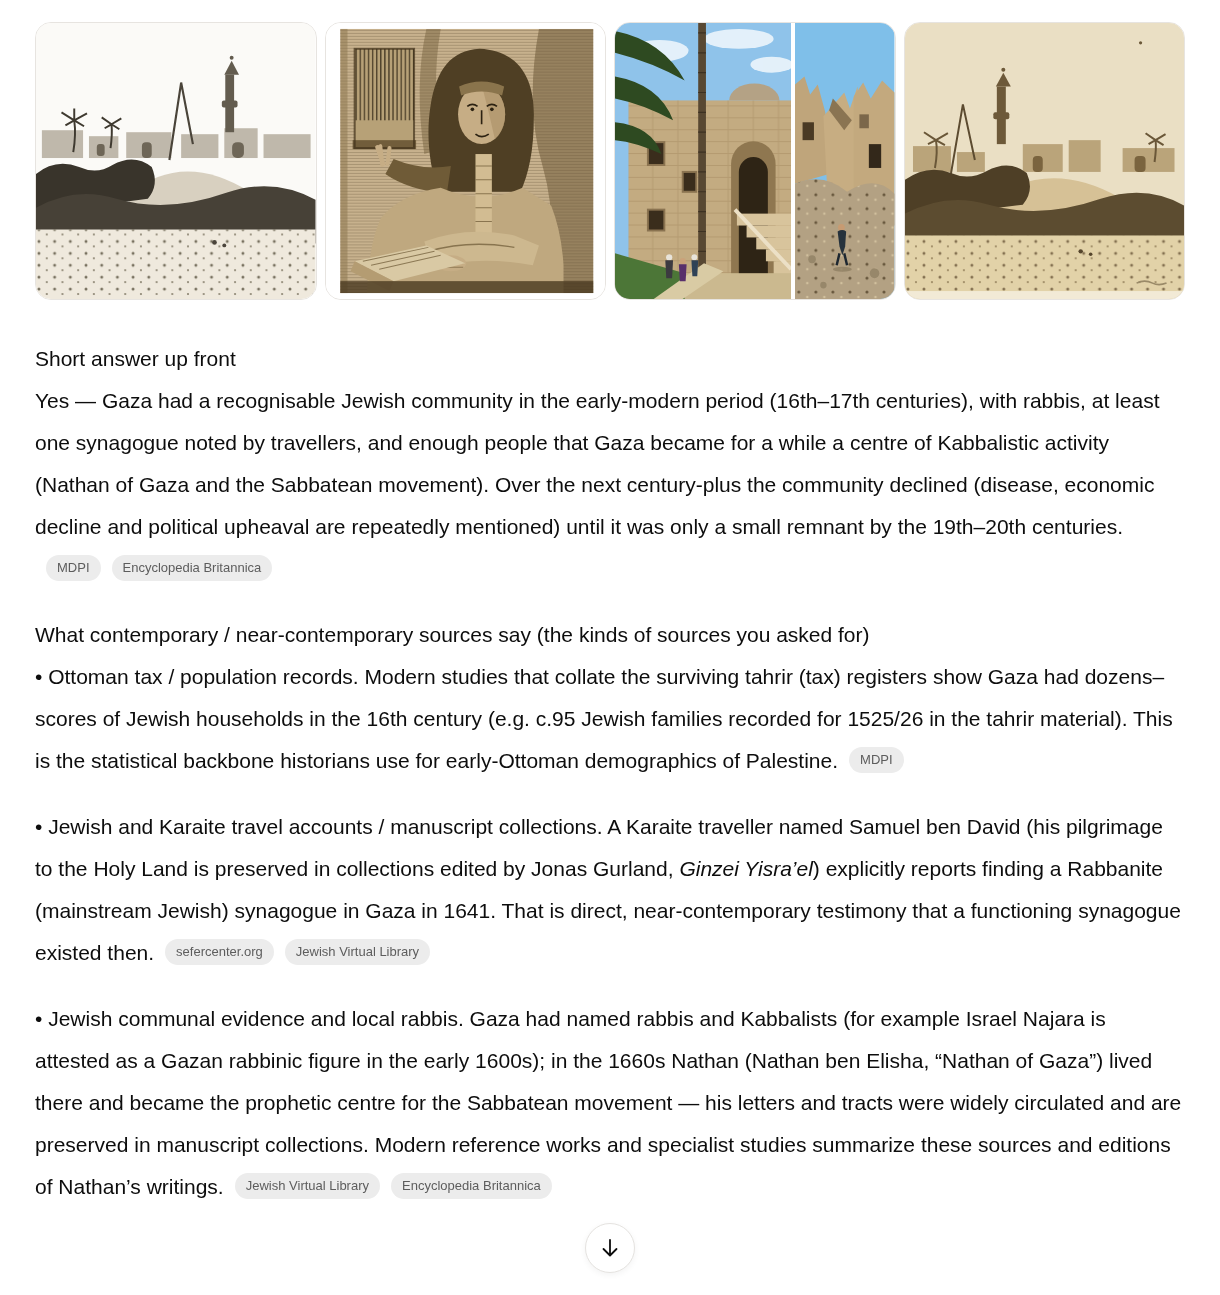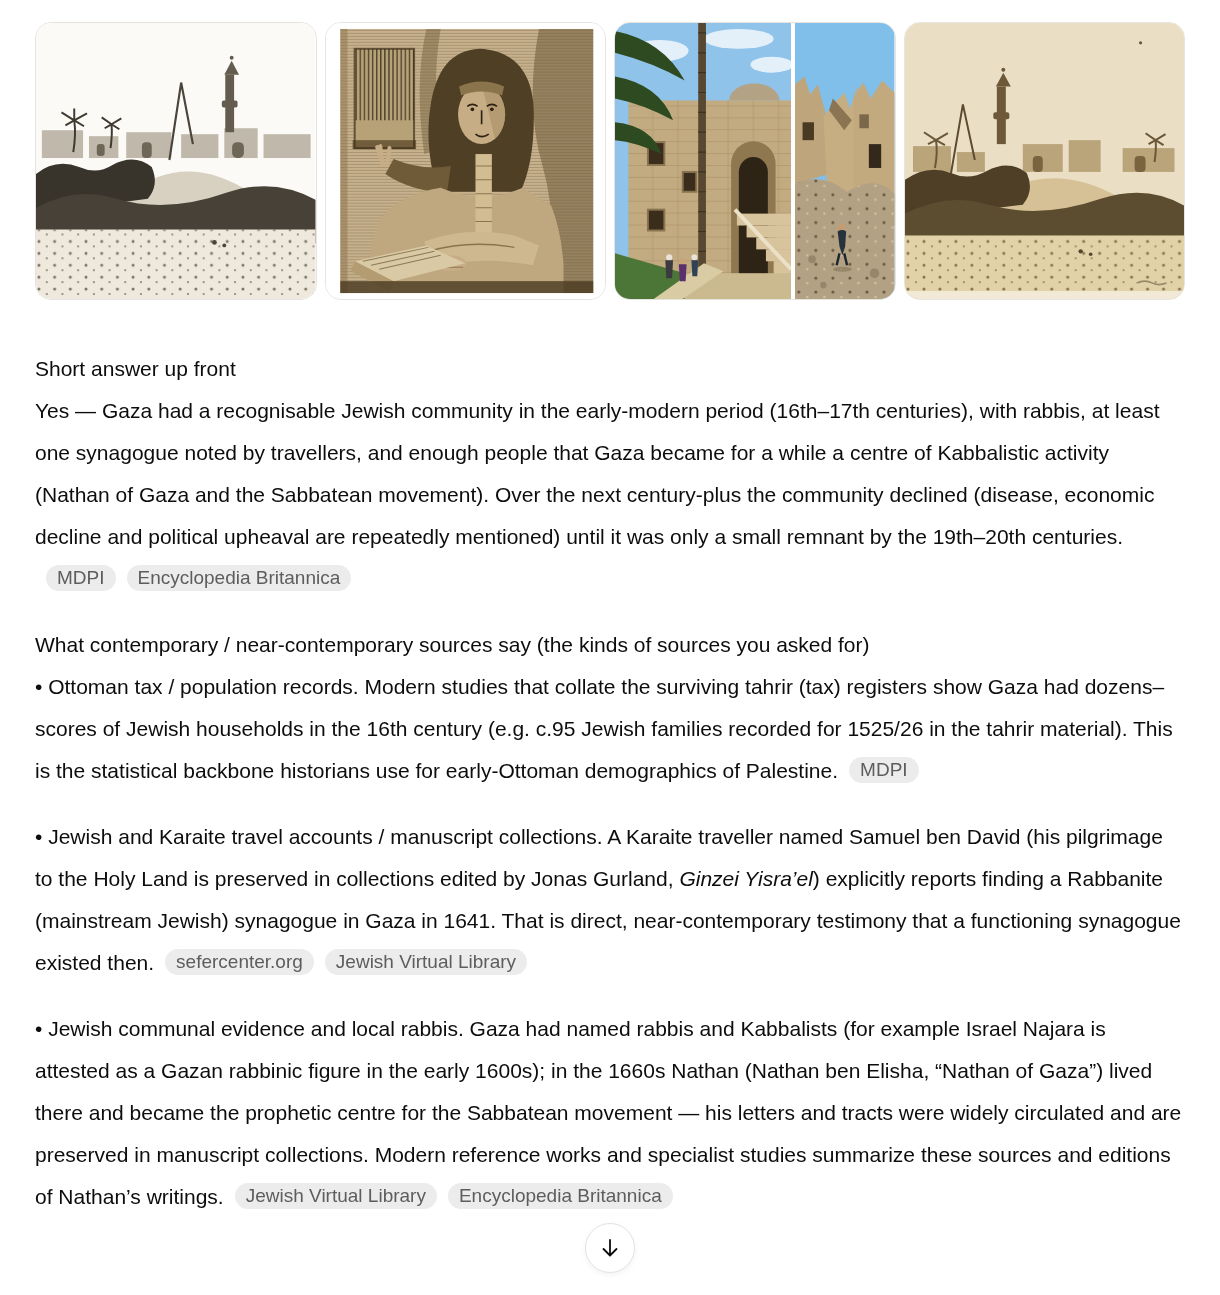--- a/index.html
+++ b/index.html
@@ -27,35 +27,35 @@
     background: #fff;
     display: flex;
   }
   .img-card svg { width: 100%; height: 100%; display: block; }
   .img-card.split { gap: 4px; background: #fff; }
   .img-card.split svg.left  { flex: 0 0 63%; }
   .img-card.split svg.right { flex: 1 1 auto; }
 
   
   .answer {
-    position: absolute; left: 35px; top: 348px;
+    position: absolute; left: 35px; top: 338px;
     width: 1150px;
     font-size: 21px;
     line-height: 42px;
     color: #0d0d0d;
   }
   .para { margin-bottom: 24px; }
   .hline { display: block; }
   em { }
 
   .badge {
     display: inline-block;
     background: #ececec;
     color: #5d5d5d;
-    font-size: 19px;
+    font-size: 13px;
     line-height: 16px;
     padding: 5px 11px;
     border-radius: 14px;
     margin-left: 11px;
     vertical-align: middle;
     white-space: nowrap;
     position: relative;
     top: -2px;
     cursor: pointer;
   }

